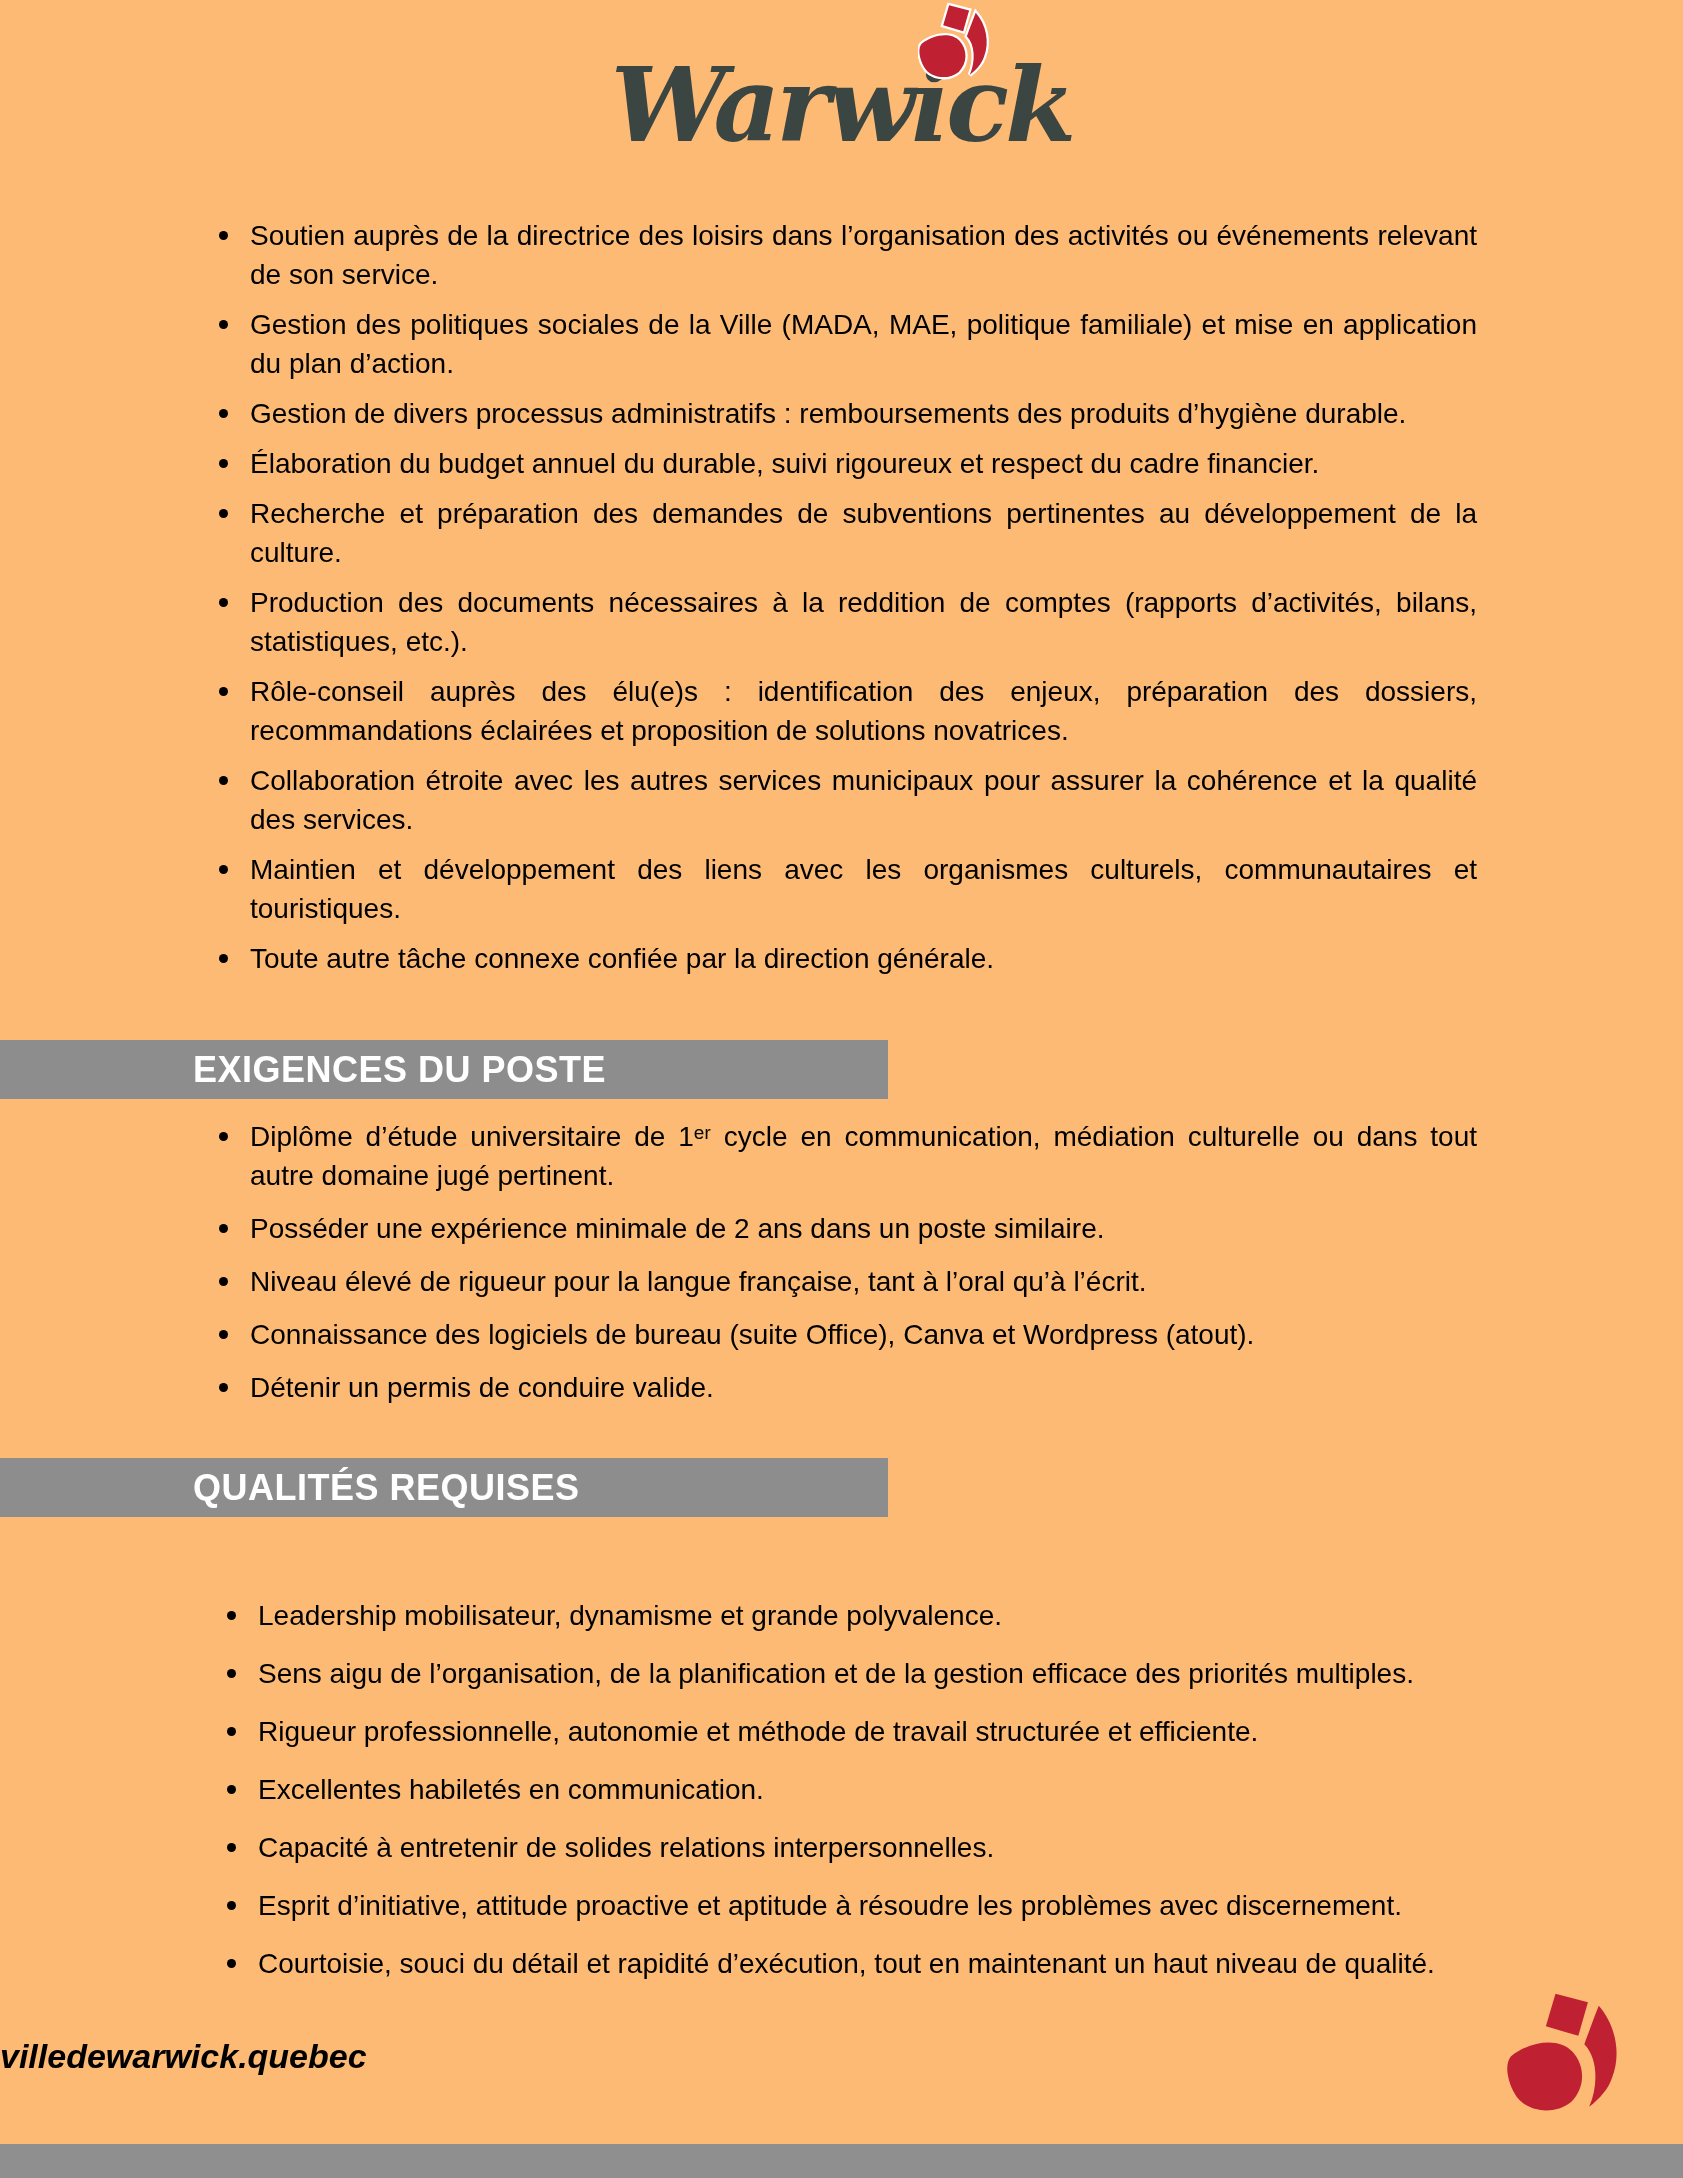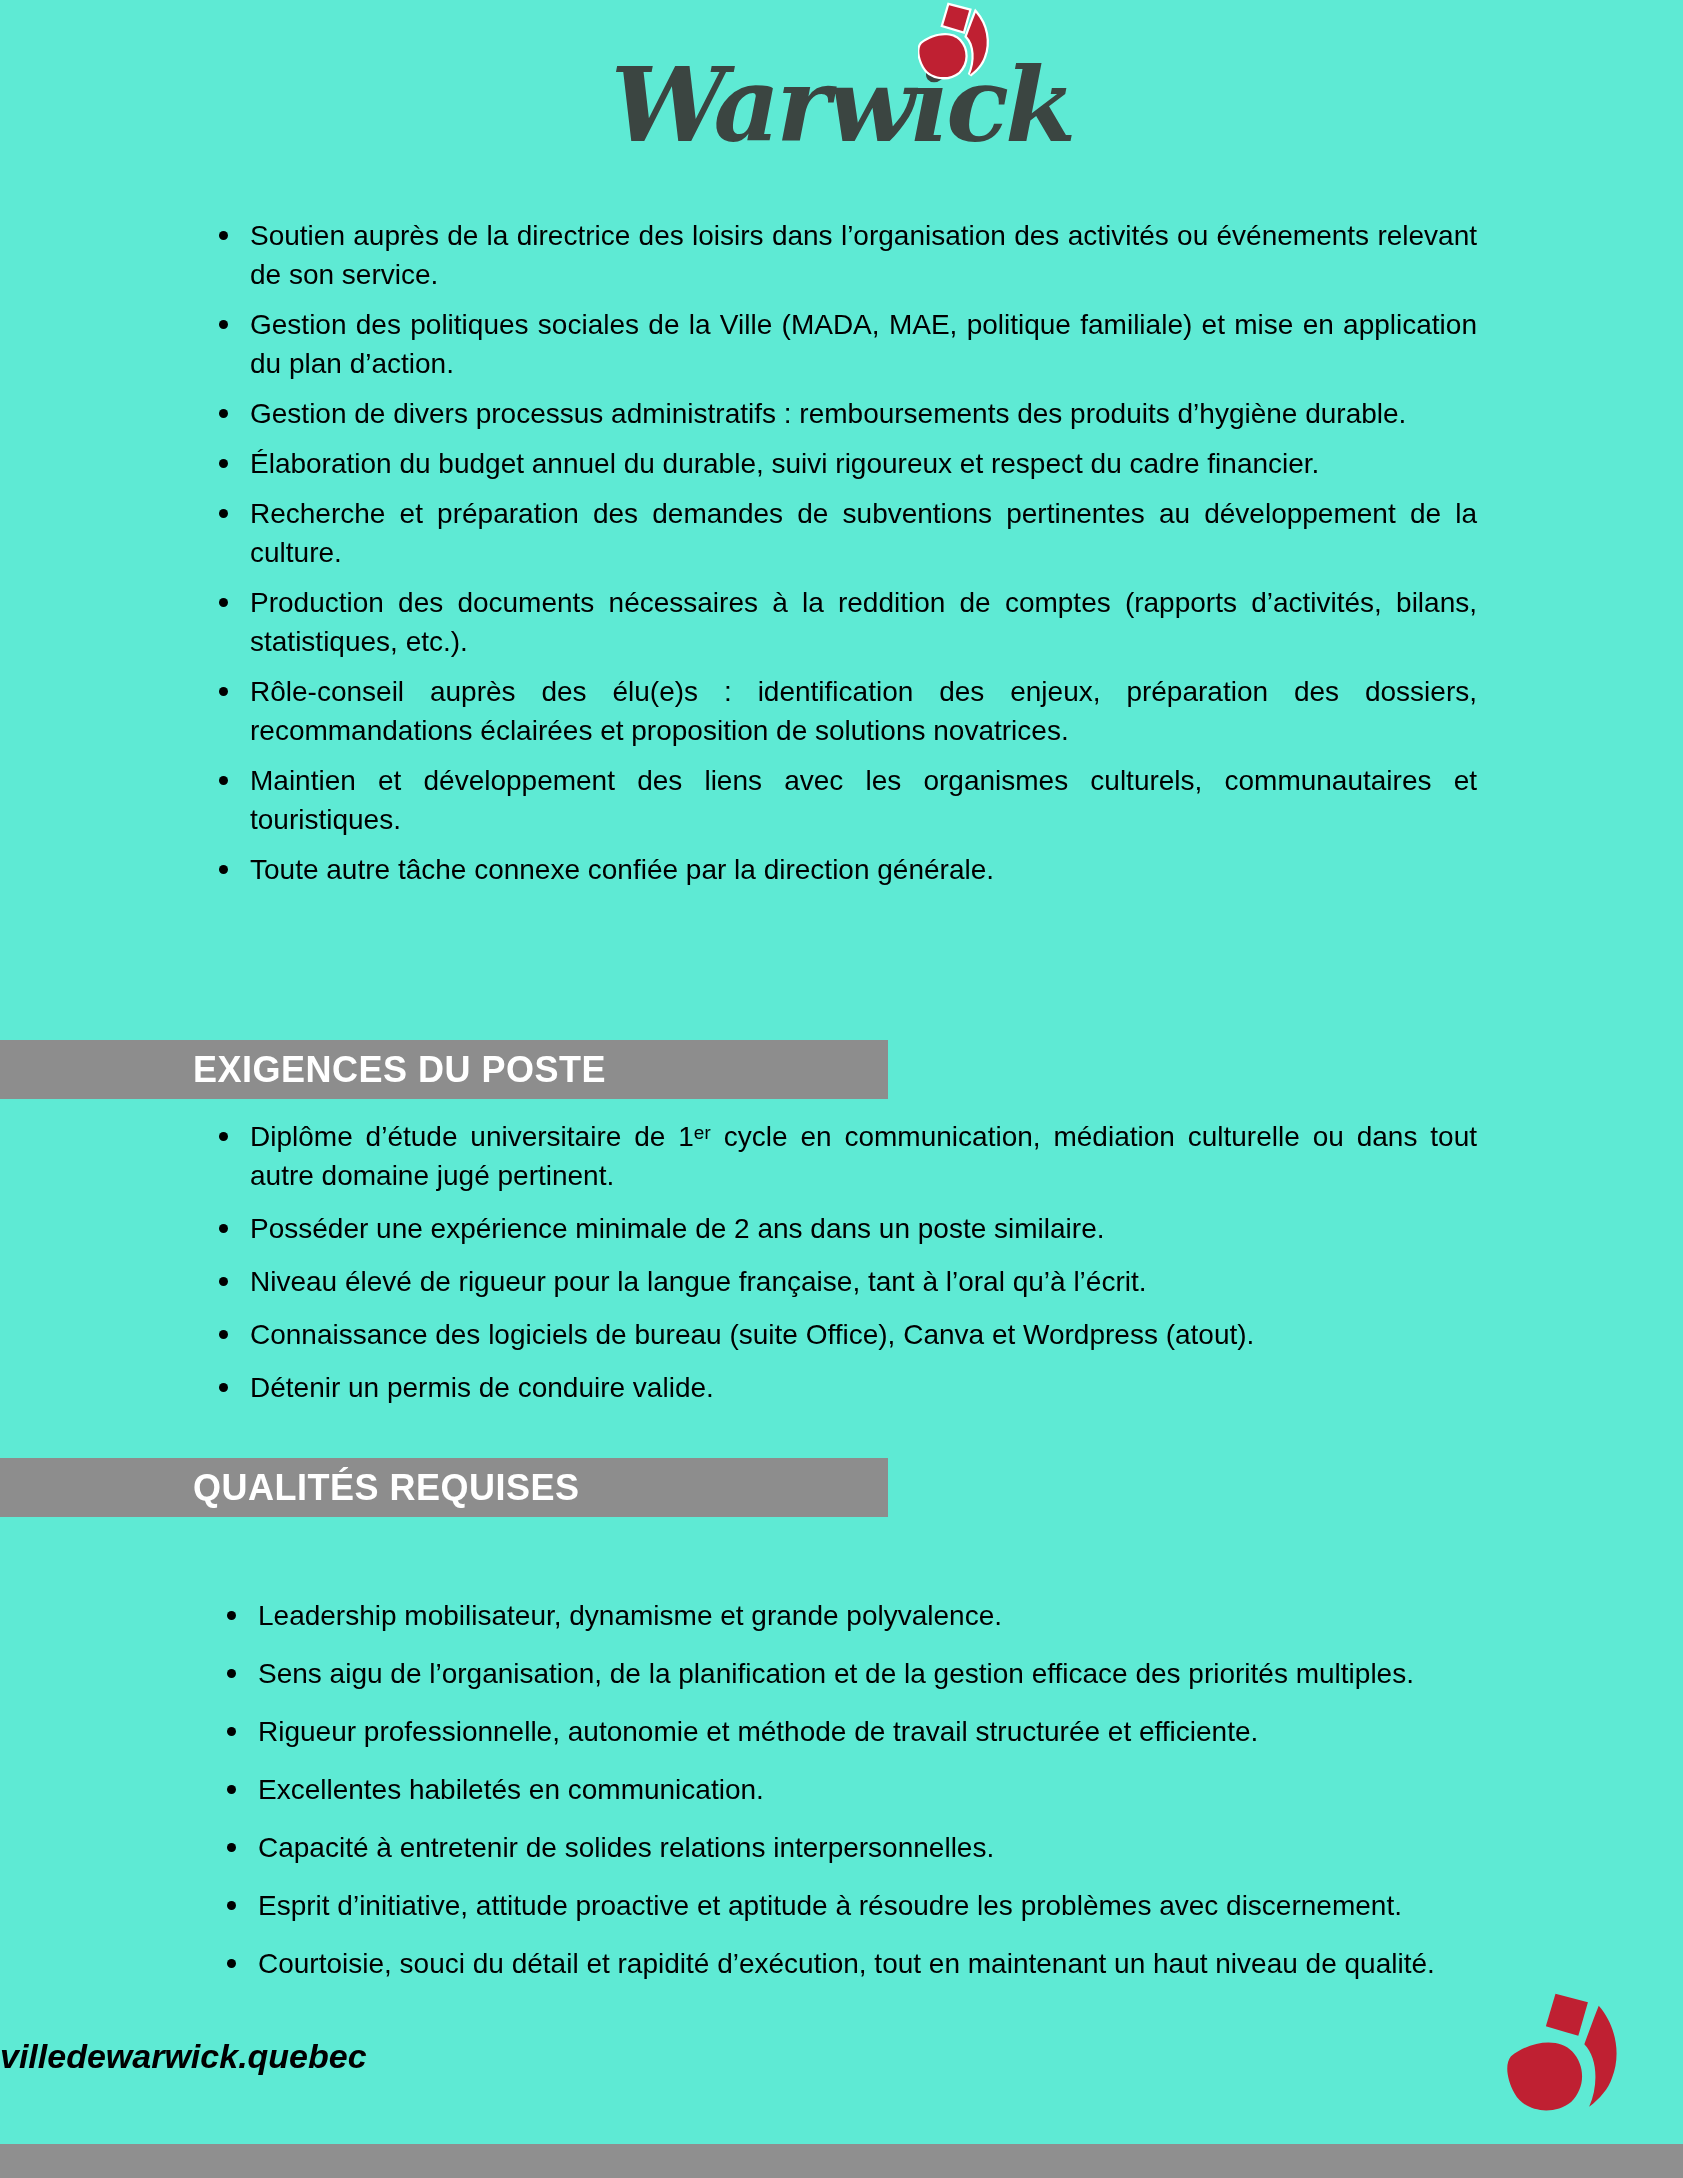--- a/index.html
+++ b/index.html
@@ -1,19 +1,19 @@
 <!DOCTYPE html>
 <html><head>
 <meta charset="utf-8">
 <style>
   html,body{margin:0;padding:0;background:#ffffff;}
   .page{
     position:relative;
     width:1683px;height:2178px;
-    background:#5eead4;
+    background:#fdba74;
     font-family:"Liberation Sans", sans-serif;
     color:#000;
     overflow:hidden;
   }
 
   
   .logo{position:absolute;top:30px;left:0;right:0;display:flex;justify-content:center;}
   .logo-inner{position:relative;display:inline-block;}
   .wordmark{
     font-family:"DejaVu Serif", serif;
@@ -102,20 +102,21 @@
   </header>
 
   <ul class="blist intro">
     <li>Soutien auprès de la directrice des loisirs dans l’organisation des activités ou événements relevant de son service.</li>
     <li>Gestion des politiques sociales de la Ville (MADA, MAE, politique familiale) et mise en application du plan d’action.</li>
     <li>Gestion de divers processus administratifs : remboursements des produits d’hygiène durable.</li>
     <li>Élaboration du budget annuel du durable, suivi rigoureux et respect du cadre financier.</li>
     <li>Recherche et préparation des demandes de subventions pertinentes au développement de la culture.</li>
     <li>Production des documents nécessaires à la reddition de comptes (rapports d’activités, bilans, statistiques, etc.).</li>
     <li>Rôle-conseil auprès des élu(e)s : identification des enjeux, préparation des dossiers, recommandations éclairées et proposition de solutions novatrices.</li>
+    <li>Collaboration étroite avec les autres services municipaux pour assurer la cohérence et la qualité des services.</li>
     <li>Maintien et développement des liens avec les organismes culturels, communautaires et touristiques.</li>
     <li>Toute autre tâche connexe confiée par la direction générale.</li>
   </ul>
 
   <div class="section-bar bar1">
     <span>EXIGENCES DU POSTE</span>
   </div>
 
   <ul class="blist list2">
     <li>Diplôme d’étude universitaire de 1ᵉʳ cycle en communication, médiation culturelle ou dans tout autre domaine jugé pertinent.</li>

